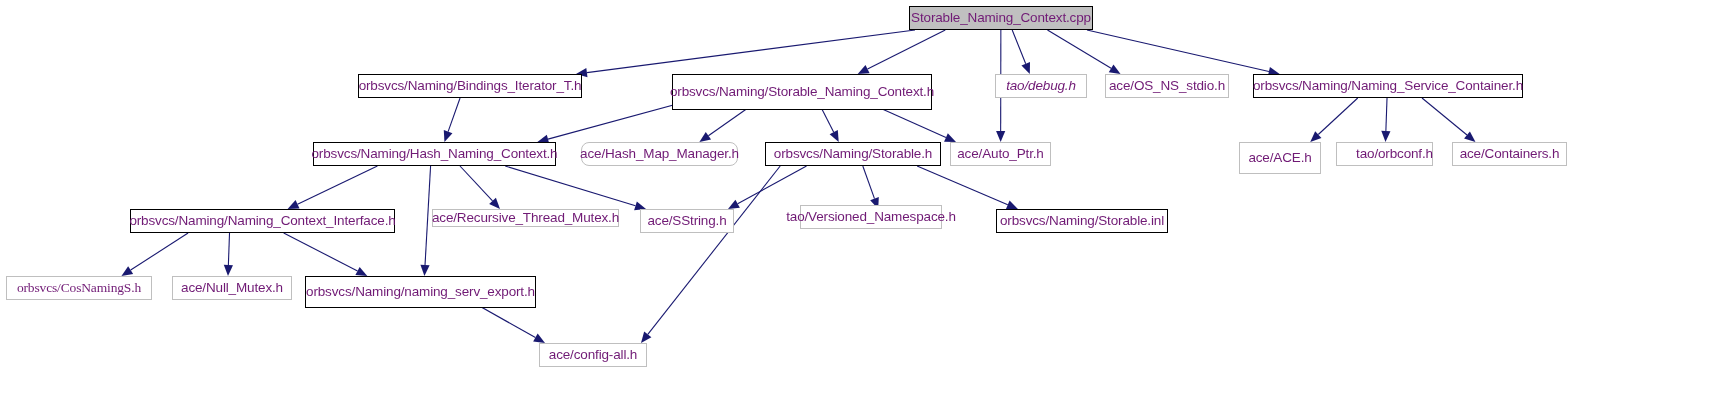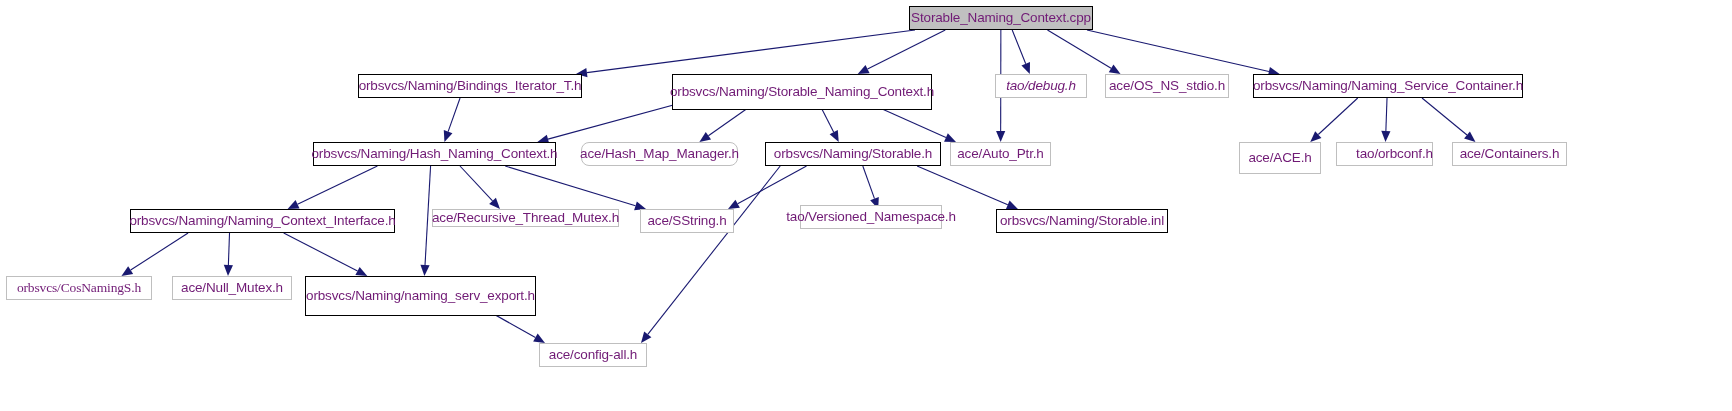--- a/index.html
+++ b/index.html
@@ -179,20 +179,20 @@
       </div>
       <div class="node bold" style="left: 996px; top: 209px; width: 172px; height: 24px;">
         <span>orbsvcs/Naming/Storable.inl</span>
       </div>
       <div class="node" style="left: 6px; top: 276px; width: 146px; height: 24px; font-family: Liberation Serif, serif;">
         <span>orbsvcs/CosNamingS.h</span>
       </div>
       <div class="node" style="left: 172px; top: 276px; width: 120px; height: 24px;">
         <span>ace/Null_Mutex.h</span>
       </div>
-      <div class="node bold" style="left: 305px; top: 276px; width: 231px; height: 40px;">
+      <div class="node bold" style="left: 305px; top: 276px; width: 231px; height: 32px;">
         <span>orbsvcs/Naming/naming_serv_export.h</span>
       </div>
       <div class="node" style="left: 539px; top: 343px; width: 108px; height: 24px;">
         <span>ace/config-all.h</span>
       </div>
     </div>
 </div>
 
 </body></html>

